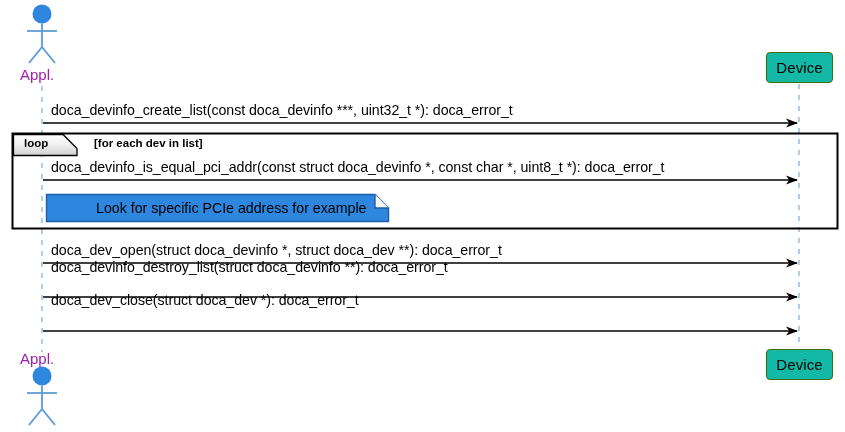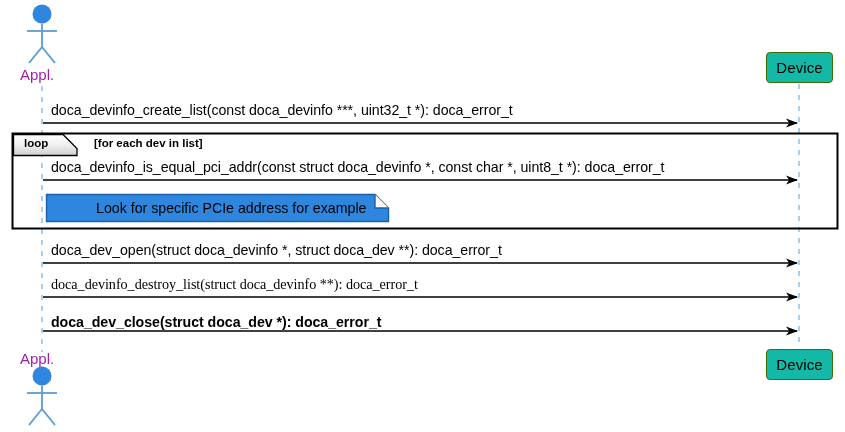--- a/index.html
+++ b/index.html
@@ -149,17 +149,17 @@
 
   <div class="frag-title" style="left:24px; top:138px;">loop</div>
   <div class="frag-guard" style="left:94px; top:138px;">[for each dev in list]</div>
 
   <div class="msg-label" style="left:51px; top:160px;">doca_devinfo_is_equal_pci_addr(const struct doca_devinfo *, const char *, uint8_t *): doca_error_t</div>
 
   <div class="note-text" style="left:56px; top:201px;">Look for specific PCIe address for example</div>
 
   <div class="msg-label" style="left:51px; top:243px;">doca_dev_open(struct doca_devinfo *, struct doca_dev **): doca_error_t</div>
 
-  <div class="msg-label" style="left:51px; top:277px;font-family:Liberation Serif, serif;">doca_devinfo_destroy_list(struct doca_devinfo **): doca_error_t</div>
+  <div class="msg-label" style="left:51px; top:260px;">doca_devinfo_destroy_list(struct doca_devinfo **): doca_error_t</div>
 
-  <div class="msg-label" style="left:51px; top:315px;font-weight:bold;">doca_dev_close(struct doca_dev *): doca_error_t</div>
+  <div class="msg-label" style="left:51px; top:293px;">doca_dev_close(struct doca_dev *): doca_error_t</div>
 
 </div>
 
 </body></html>

